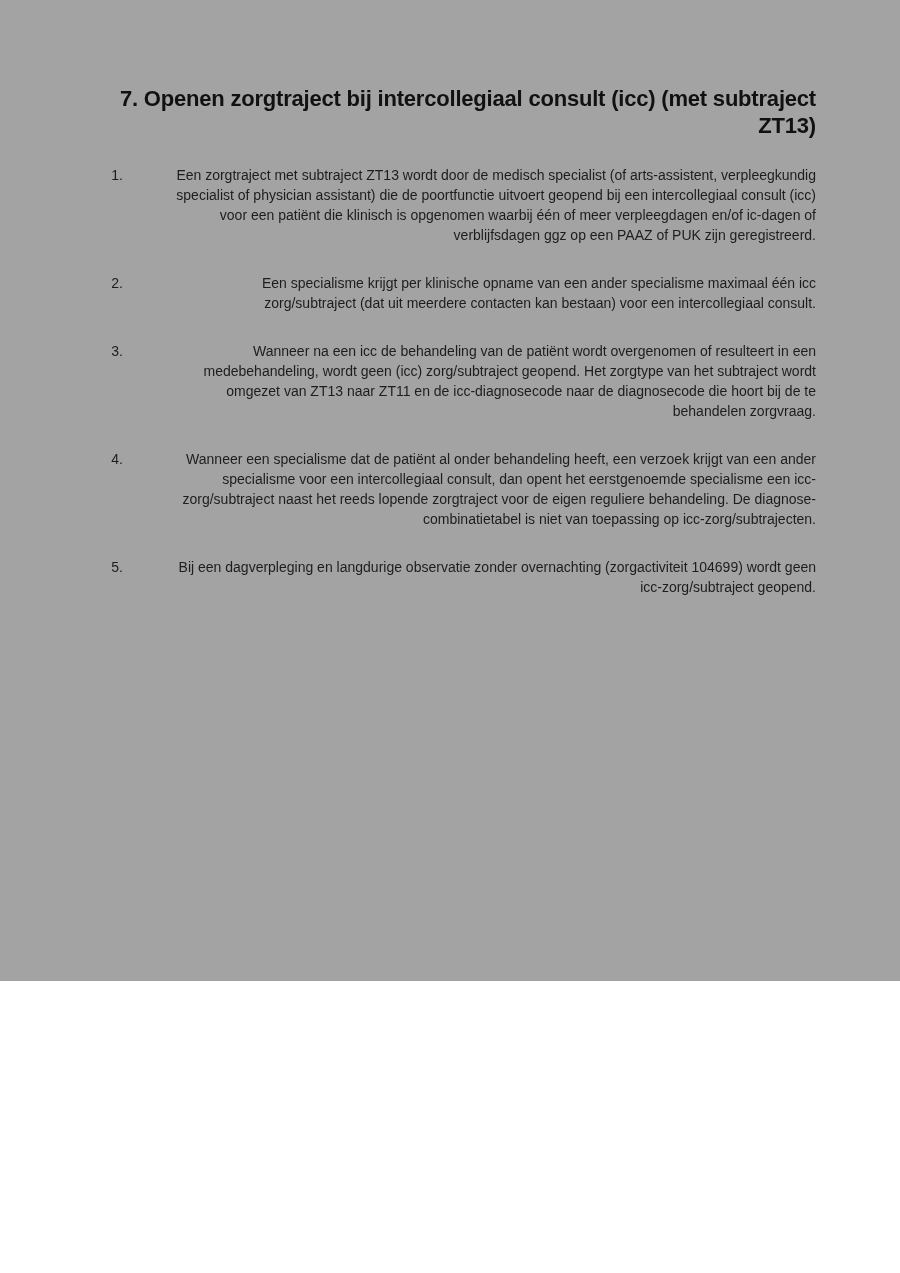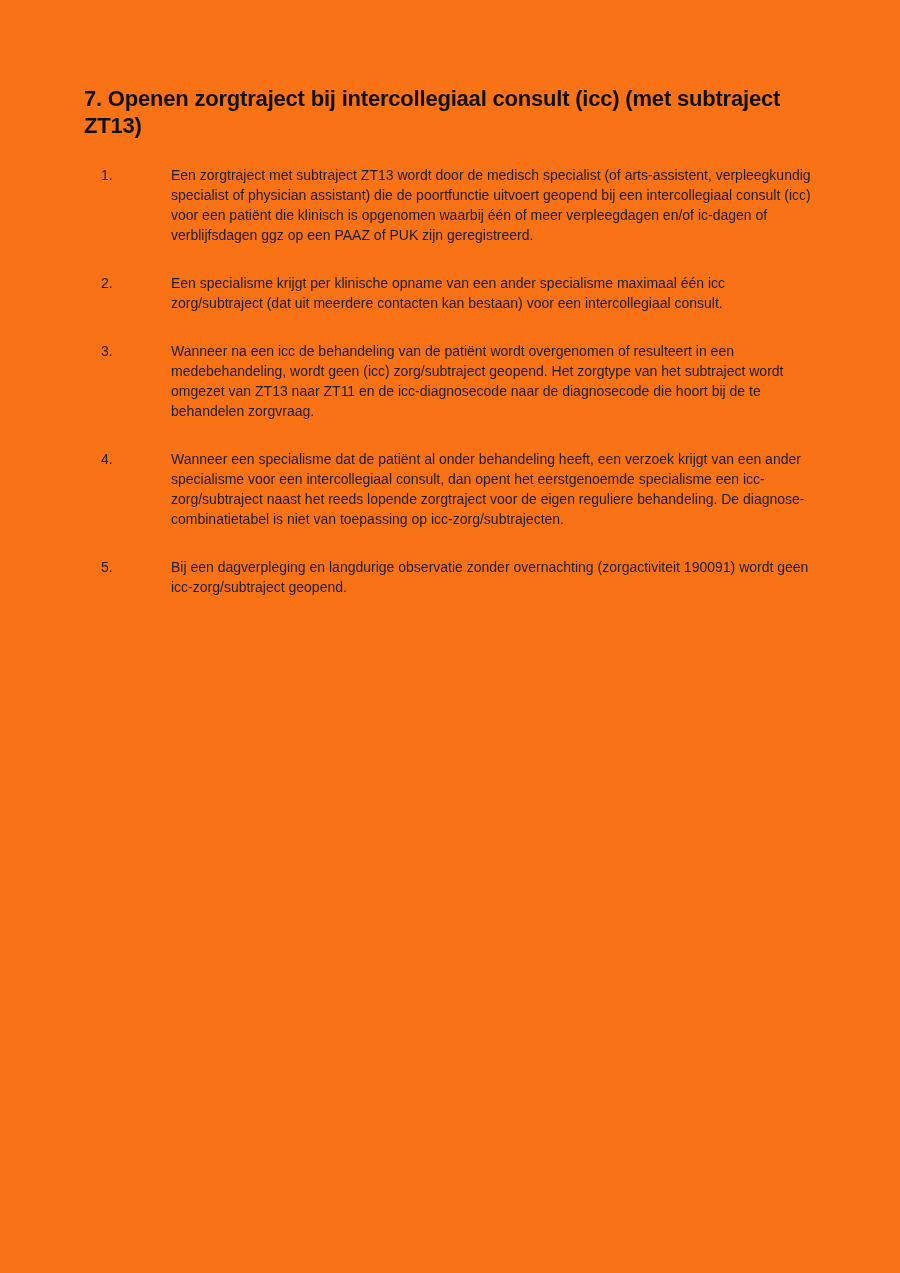--- a/index.html
+++ b/index.html
@@ -3,25 +3,26 @@
 <meta charset="utf-8">
 <style>
   html, body {
     margin: 0;
     padding: 0;
     background: #ffffff;
   }
   .page {
     position: relative;
     width: 900px;
-    height: 1273px;
-    background: #f97316;
+    height: 981px;
+    background: #a3a3a3;
     font-family: "Liberation Sans", sans-serif;
     color: #1d1d1d;
     overflow: hidden;
+    text-align: right;
   }
   .content {
     position: absolute;
     left: 84px;
     top: 85px;
     width: 732px;
   }
   h1.heading {
     margin: 0 0 26px 0;
     font-size: 22px;
@@ -83,19 +84,19 @@
       <li>
         <span class="num">3.</span>
         <span class="txt">Wanneer na een icc de behandeling van de patiënt wordt overgenomen of resulteert in een medebehandeling, wordt geen (icc) zorg/subtraject geopend. Het zorgtype van het subtraject wordt omgezet van ZT13 naar ZT11 en de icc-diagnosecode naar de diagnosecode die hoort bij de te behandelen zorgvraag.</span>
       </li>
       <li>
         <span class="num">4.</span>
         <span class="txt">Wanneer een specialisme dat de patiënt al onder behandeling heeft, een verzoek krijgt van een ander specialisme voor een intercollegiaal consult, dan opent het eerstgenoemde specialisme een icc-zorg/subtraject naast het reeds lopende zorgtraject voor de eigen reguliere behandeling. De diagnose-combinatietabel is niet van toepassing op icc-zorg/subtrajecten.</span>
       </li>
       <li>
         <span class="num">5.</span>
-        <span class="txt">Bij een dagverpleging en langdurige observatie zonder overnachting (zorgactiviteit 190091) wordt geen icc-zorg/subtraject geopend.</span>
+        <span class="txt">Bij een dagverpleging en langdurige observatie zonder overnachting (zorgactiviteit 104699) wordt geen icc-zorg/subtraject geopend.</span>
       </li>
     </ol>
 
   </div>
 
 </div>
 
 </body></html>

